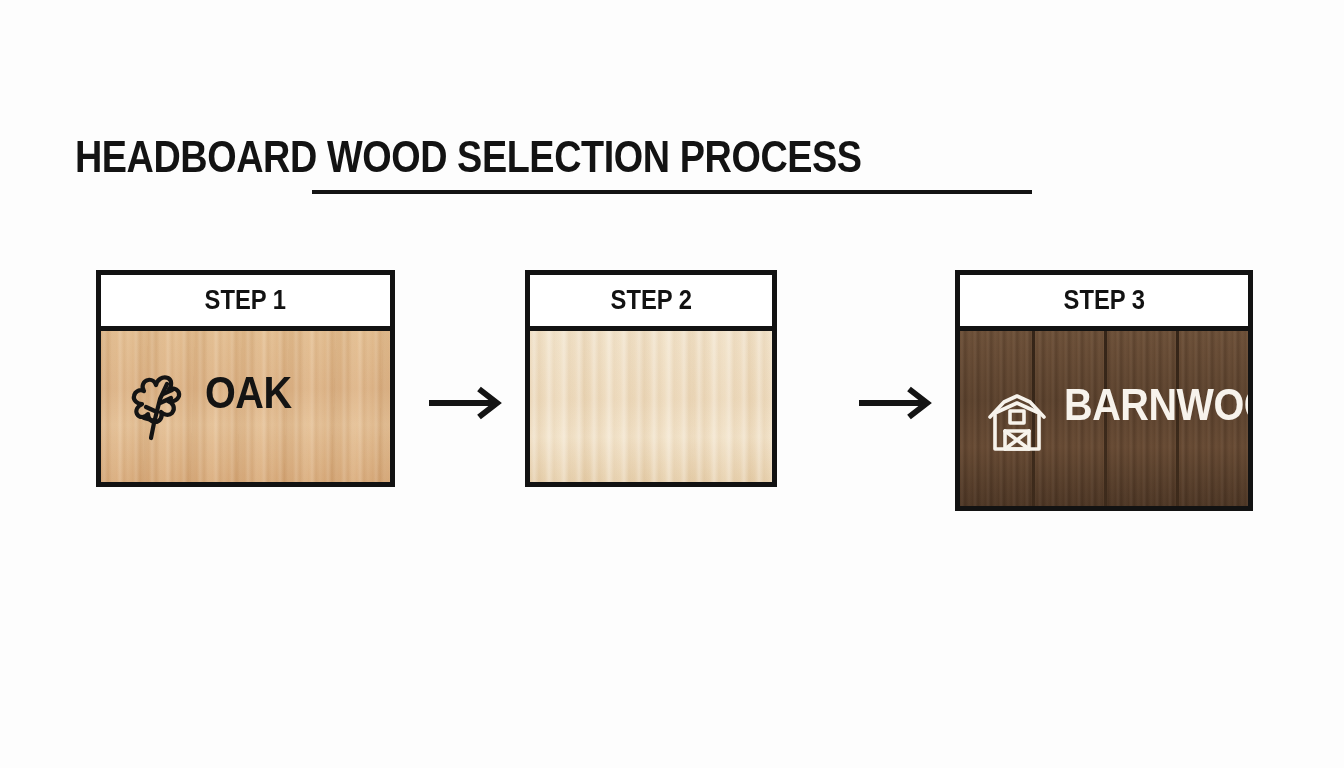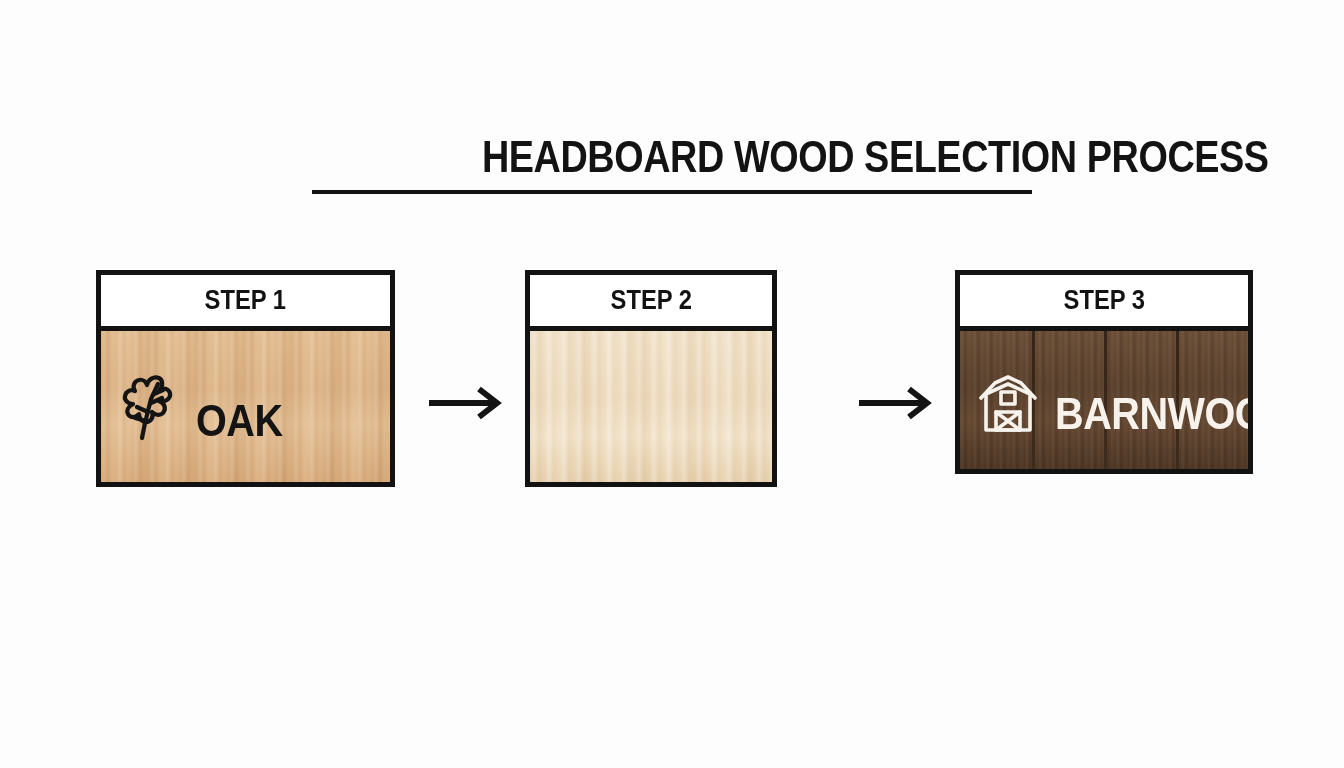--- a/index.html
+++ b/index.html
@@ -8,21 +8,21 @@
     background:#fdfdfd;
     font-family:"Liberation Sans", sans-serif;
     overflow:hidden;
     position:relative;
   }
   .canvas{position:absolute;inset:0;}
 
   
   .title-wrap{
     position:absolute;left:0;right:0;top:134px;
-    text-align:right;
+    text-align:left;
   }
   .title{
     display:inline-block;
     font-size:45px;
     font-weight:700;
     letter-spacing:-0.5px;
     color:#131313;
     line-height:1;
     transform:scaleX(0.84);
     transform-origin:center center;
@@ -39,21 +39,21 @@
   .card{
     position:absolute;
     border:5px solid #121212;
     box-sizing:border-box;
     background:#ffffff;
     display:flex;
     flex-direction:column;
   }
   #card-1{left:96px;top:270px;width:299px;height:217px;}
   #card-2{left:525px;top:270px;width:252px;height:217px;}
-  #card-3{left:955px;top:270px;width:298px;height:204px;}
+  #card-3{left:955px;top:270px;width:298px;height:241px;}
 
   .card-header{
     height:56px;
     flex:0 0 56px;
     background:#ffffff;
     border-bottom:5px solid #121212;
     display:flex;align-items:center;justify-content:center;
     box-sizing:border-box;
   }
   .card-header span{
@@ -69,23 +69,23 @@
     flex:1 1 auto;
     position:relative;
     display:flex;
     align-items:center;
     overflow:hidden;
   }
   .body-inner{
     position:relative;
     z-index:3;
     display:flex;
-    align-items:flex-end;
+    align-items:flex-start;
     width:100%;
-    padding-left:17px;
+    padding-left:26px;
     box-sizing:border-box;
   }
   .wood-icon{
     flex:0 0 auto;
     width:62px;height:72px;
     display:block;
     margin-right:16px;
   }
   .wood-label{
     font-size:44px;

